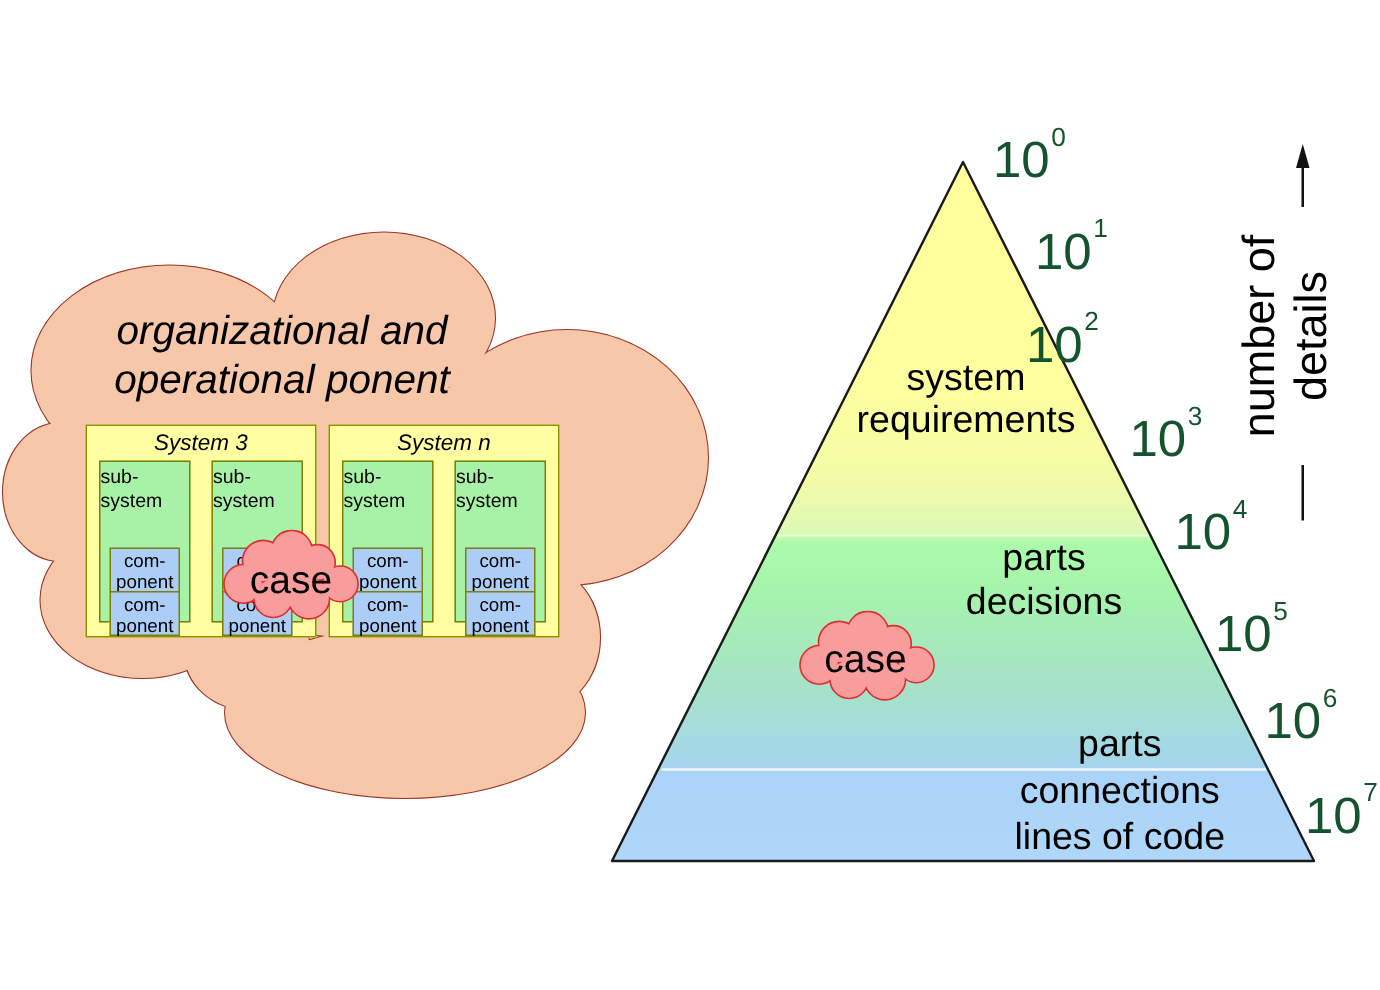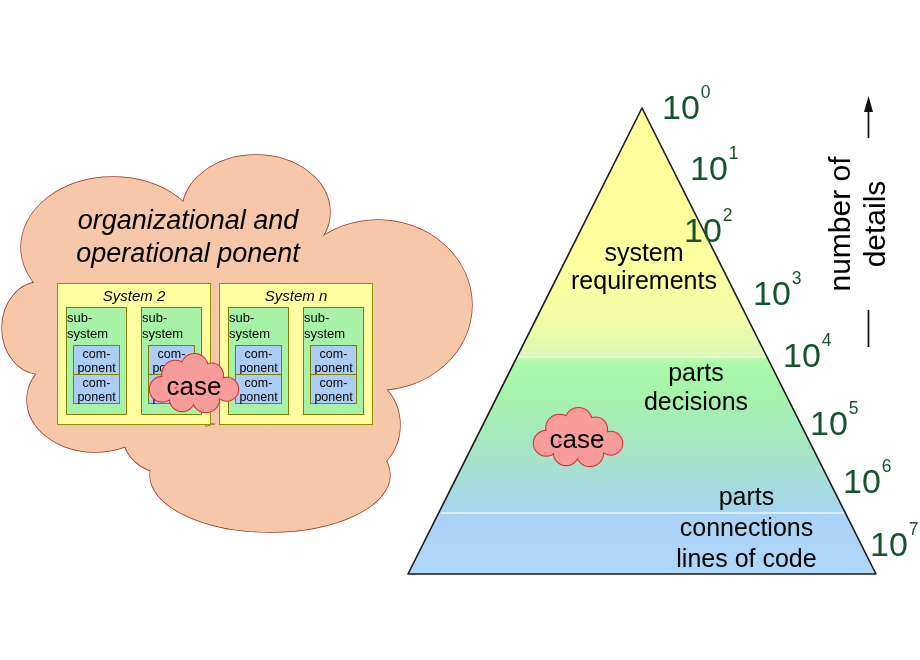--- a/index.html
+++ b/index.html
@@ -19,21 +19,21 @@
   .sys-box{position:absolute;width:152px;height:140px;background:#FFFFA2;border:1.5px solid #8F8F00;}
   .sys-title{position:absolute;top:3px;left:0;right:0;text-align:center;
              font-size:15px;font-style:italic;}
   .subsys{position:absolute;top:23px;width:59px;height:106px;background:#A8F2A8;
           border:1.2px solid #7F7F00;}
   .subsys.s1{left:8px;} .subsys.s2{left:83px;}
   .subsys-label{position:absolute;top:2px;left:0;right:0;text-align:left;font-size:13px;
                 line-height:16px;white-space:pre-line;}
   .comp{position:absolute;left:6px;width:45px;height:27px;background:#ABCDF6;
         border:1.2px solid #7F7F00;text-align:center;font-size:12.5px;line-height:14px;
-        white-space:pre-line;padding-top:1px;}
+        white-space:pre-line;padding-top:1px;margin-top:20px;}
   .comp.c1{top:37px;} .comp.c2{top:66px;}
   .case-svg{position:absolute;}
   .case-lbl{position:absolute;width:86px;text-align:center;font-size:26px;}
 </style>
 </head>
 <body>
 
 <div id="stage">
 
   <svg class="layer" width="920" height="660" viewBox="0 0 920 660">
@@ -91,21 +91,21 @@
       <line x1="868.5" y1="111" x2="868.5" y2="138"></line>
       <line x1="868.5" y1="310" x2="868.5" y2="347"></line>
       <polygon points="868.5,96 864,112 873,112" fill="#111" stroke="none"></polygon>
     </g>
   </svg>
 
   <div class="lbl cloud-title">organizational and
 operational ponent</div>
 
   <div class="sys-box" style="left:57px;top:283px;">
-    <div class="sys-title">System 2</div>
+    <div class="sys-title">System 3</div>
     <div class="subsys s1">
       <div class="subsys-label">sub-
 system</div>
       <div class="comp c1">com-
 ponent</div>
       <div class="comp c2">com-
 ponent</div>
     </div>
     <div class="subsys s2">
       <div class="subsys-label">sub-

